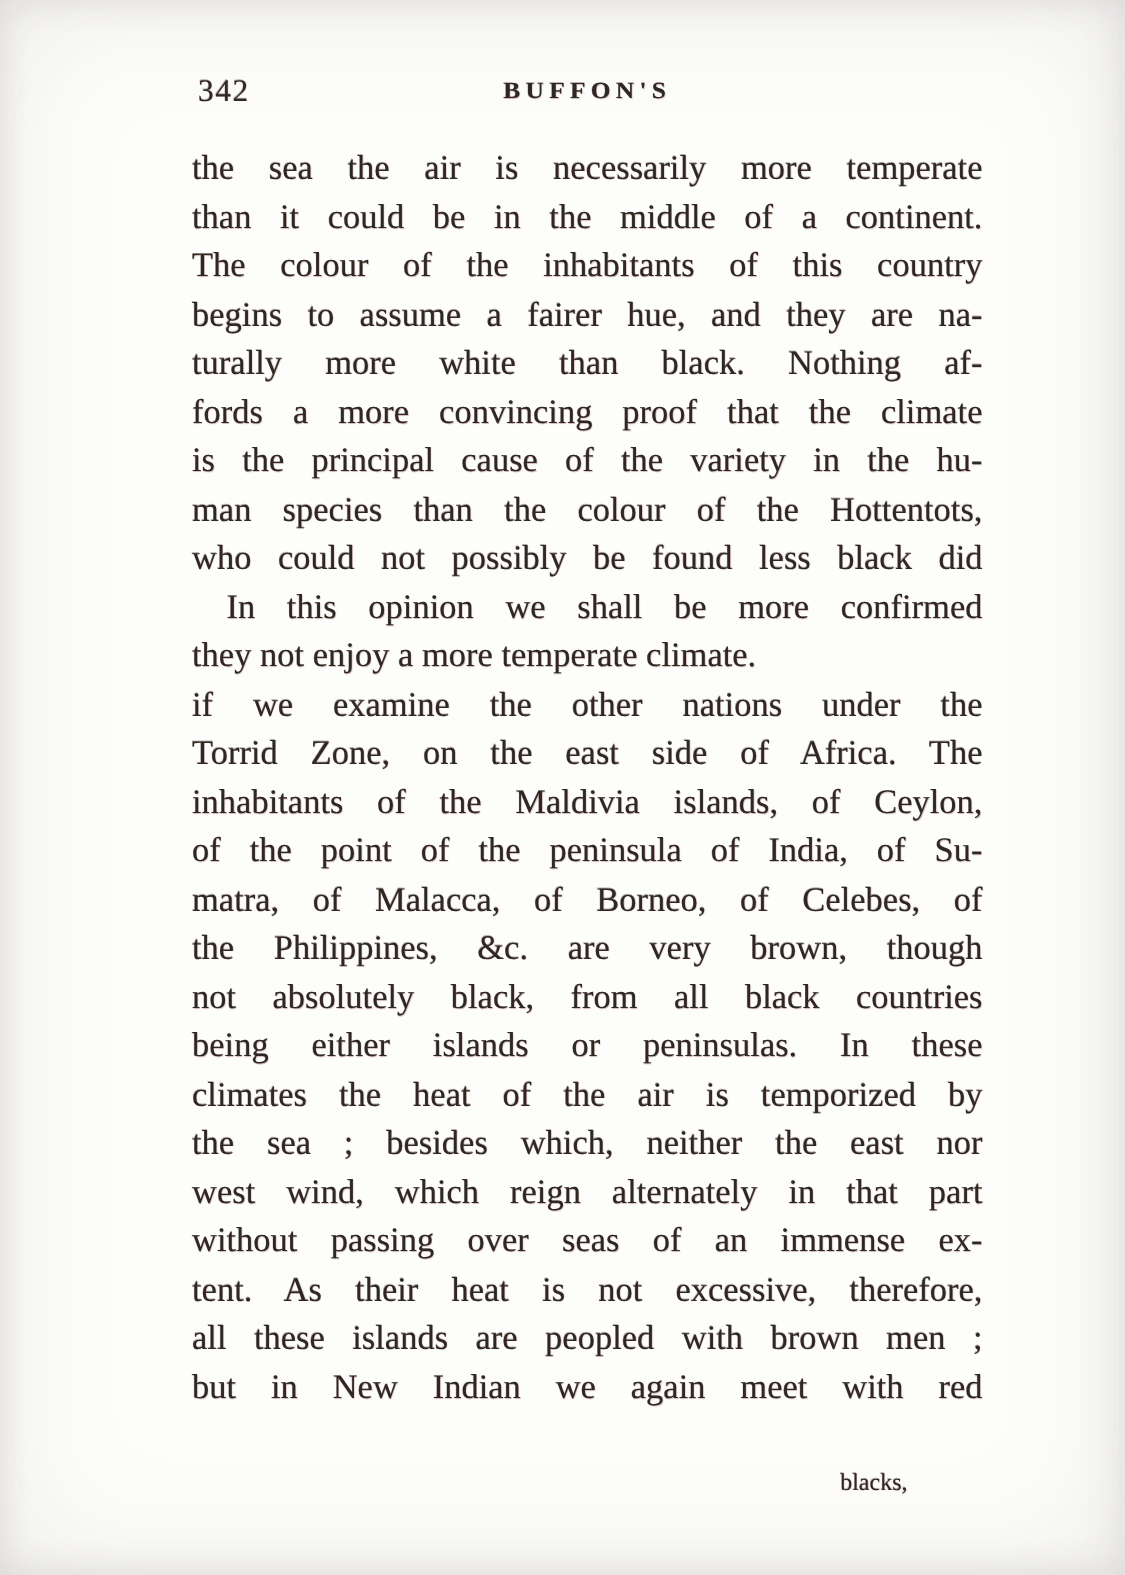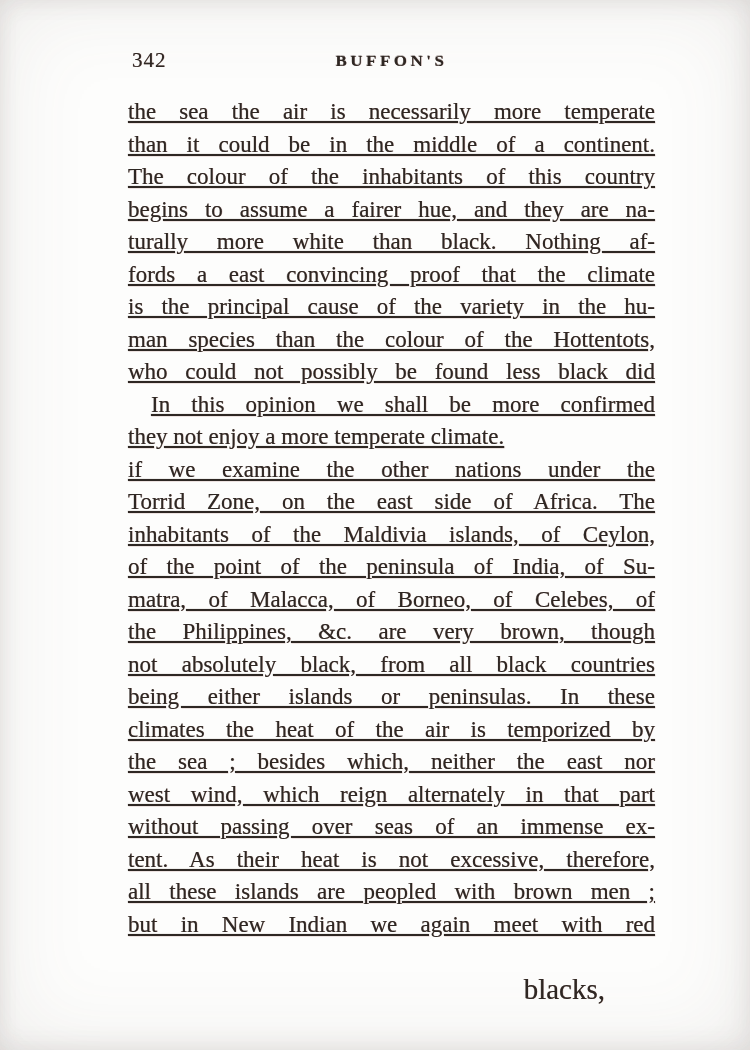--- a/index.html
+++ b/index.html
@@ -46,39 +46,39 @@
   .running {
     position: absolute; left: 0; top: 5px; width: 100%;
     text-align: center;
     font-size: 17px;
     letter-spacing: 3.5px;
     font-weight: bold;
     transform: scaleY(0.92);
   }
   .text-block {
     position: absolute;
-    top: 96px; left: 128px; width: 527px; text-decoration: underline;
+    top: 96px; left: 128px; width: 527px;
   }
   .line {
     font-size: 23px;
     line-height: 32.5px;
     text-align: justify;
     text-align-last: justify;
     box-sizing: border-box;
     width: 100%;
   }
   .line.end { text-align-last: left; }
   .line.indent { text-indent: 23px; }
   .catchword-row {
     position: absolute;
     top: 973px; left: 128px; width: 527px;
     text-align: right;
   }
   .catchword {
-    font-size: 29px;
+    font-size: 16px;
     line-height: 32.5px;
     padding-right: 50px;
     display: inline-block;
     margin-left: 10px;
   }
 </style>
 </head>
 <body>
 
 <div class="page">
@@ -86,21 +86,21 @@
     <span class="pagenum ink">342</span>
     <span class="running ink">BUFFON'S</span>
   </div>
 
   <div class="text-block" id="lines">
       <div class="line ink">the sea the air is necessarily more temperate</div>
       <div class="line ink">than it could be in the middle of a continent.</div>
       <div class="line ink">The colour of the inhabitants of this country</div>
       <div class="line ink">begins to assume a fairer hue, and they are na-</div>
       <div class="line ink">turally more white than black.  Nothing af-</div>
-      <div class="line ink">fords a east convincing proof that the climate</div>
+      <div class="line ink">fords a more convincing proof that the climate</div>
       <div class="line ink">is the principal cause of the variety in the hu-</div>
       <div class="line ink">man species than the colour of the Hottentots,</div>
       <div class="line ink">who could not possibly be found less black did</div>
       <div class="line ink indent">In this opinion we shall be more confirmed</div>
       <div class="line ink end">they not enjoy a more temperate climate.</div>
       <div class="line ink">if we examine the other nations under the</div>
       <div class="line ink">Torrid Zone, on the east side of Africa.  The</div>
       <div class="line ink">inhabitants of the Maldivia islands, of Ceylon,</div>
       <div class="line ink">of the point of the peninsula of India, of Su-</div>
       <div class="line ink">matra, of Malacca, of Borneo, of Celebes, of</div>

